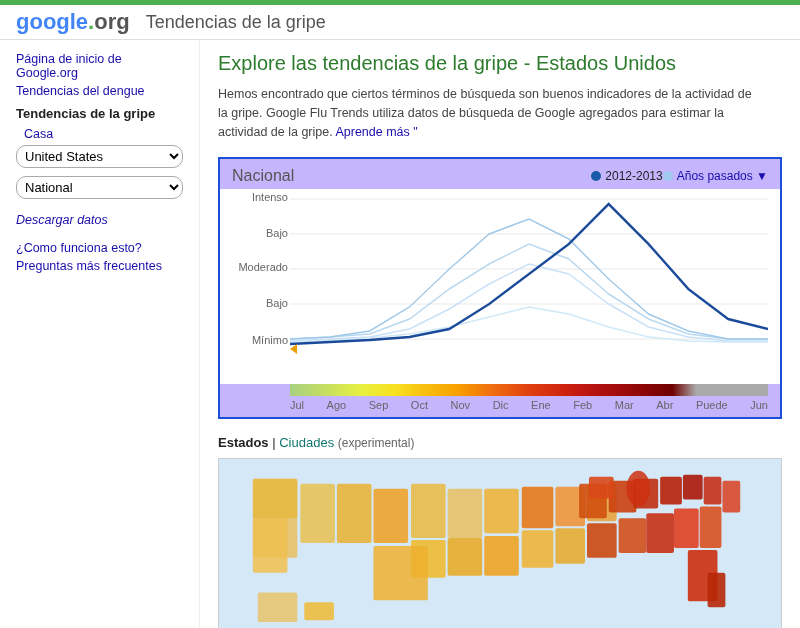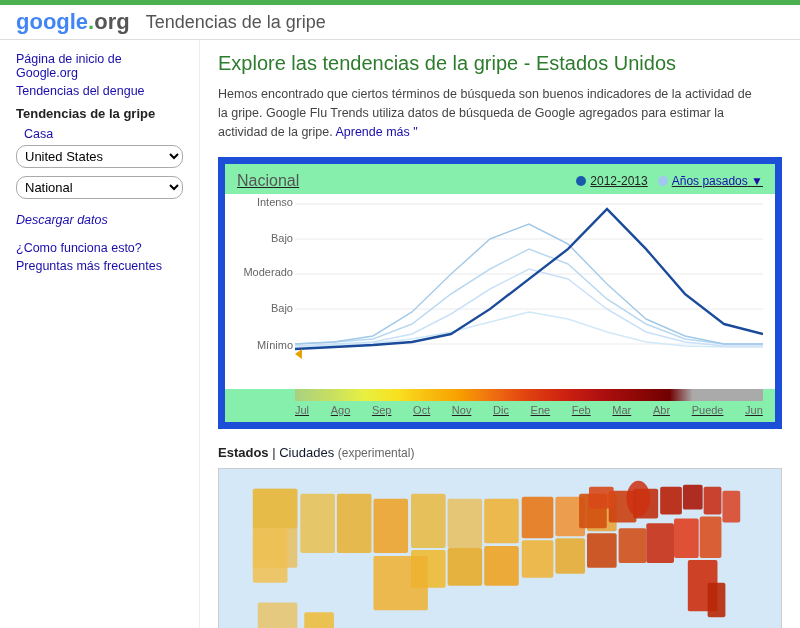--- a/index.html
+++ b/index.html
@@ -98,40 +98,38 @@
       max-width: 540px;
       margin-bottom: 16px;
     }
     #description a {
       color: #1a0dab;
       text-decoration: none;
     }
 
     
     #chart-section {
-      border: 7px solid #1d4ed8;
-      background: #86efac;
+      border: 2px solid #1d4ed8;
+      background: #c4b5fd;
       margin-bottom: 16px;
-      text-decoration: underline;
     }
     #chart-header {
       display: flex;
       align-items: center;
       justify-content: space-between;
       padding: 8px 12px 4px 12px;
     }
     #chart-title {
       font-size: 16px;
       color: #555;
       font-weight: normal;
     }
     #chart-legend {
       display: flex;
       align-items: flex-start;
-      gap: 10px;
       font-size: 12px;
     }
     .legend-item {
       display: flex;
       align-items: center;
       gap: 4px;
     }
     .legend-dot {
       width: 10px;
       height: 10px;
@@ -192,21 +190,21 @@
     
     #states-section {
       margin-top: 4px;
     }
     #states-header {
       font-size: 13px;
       color: #222;
       margin-bottom: 8px;
     }
     #states-header a {
-      color: #0f172a;
+      color: #0f766e;
       text-decoration: none;
     }
     #states-header span.experimental {
       color: #666;
       font-size: 12px;
     }
 
     #map-area {
       width: 100%;
       height: 175px;

